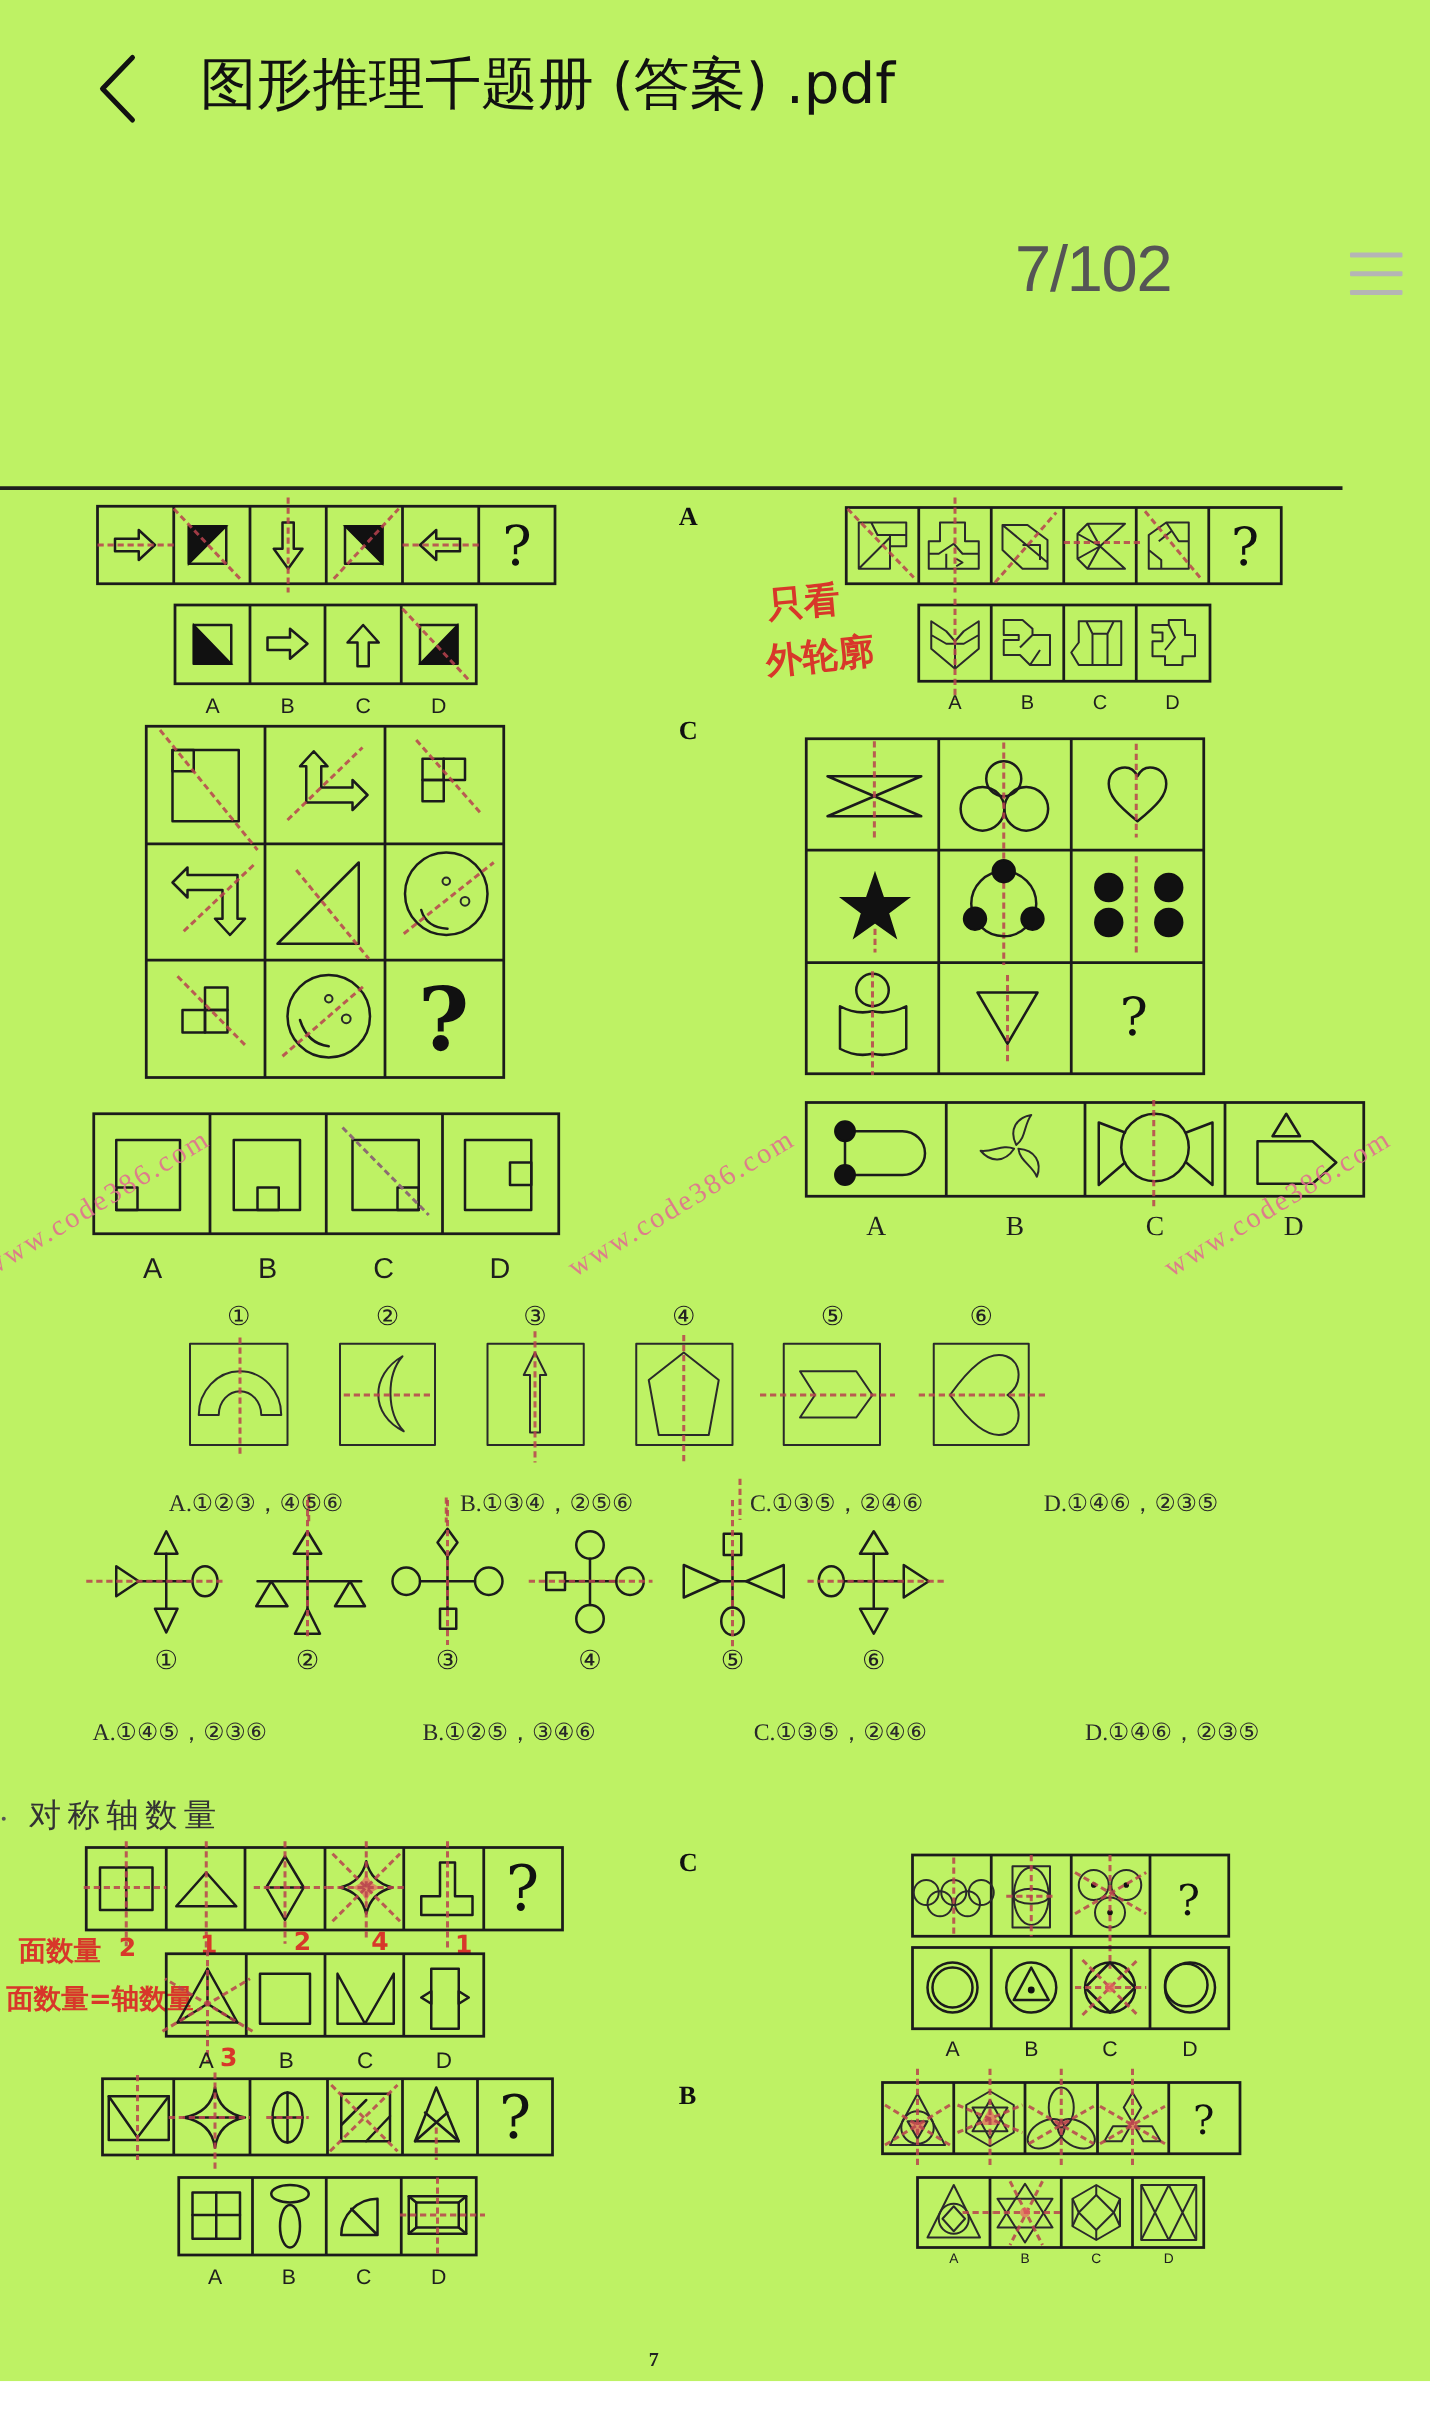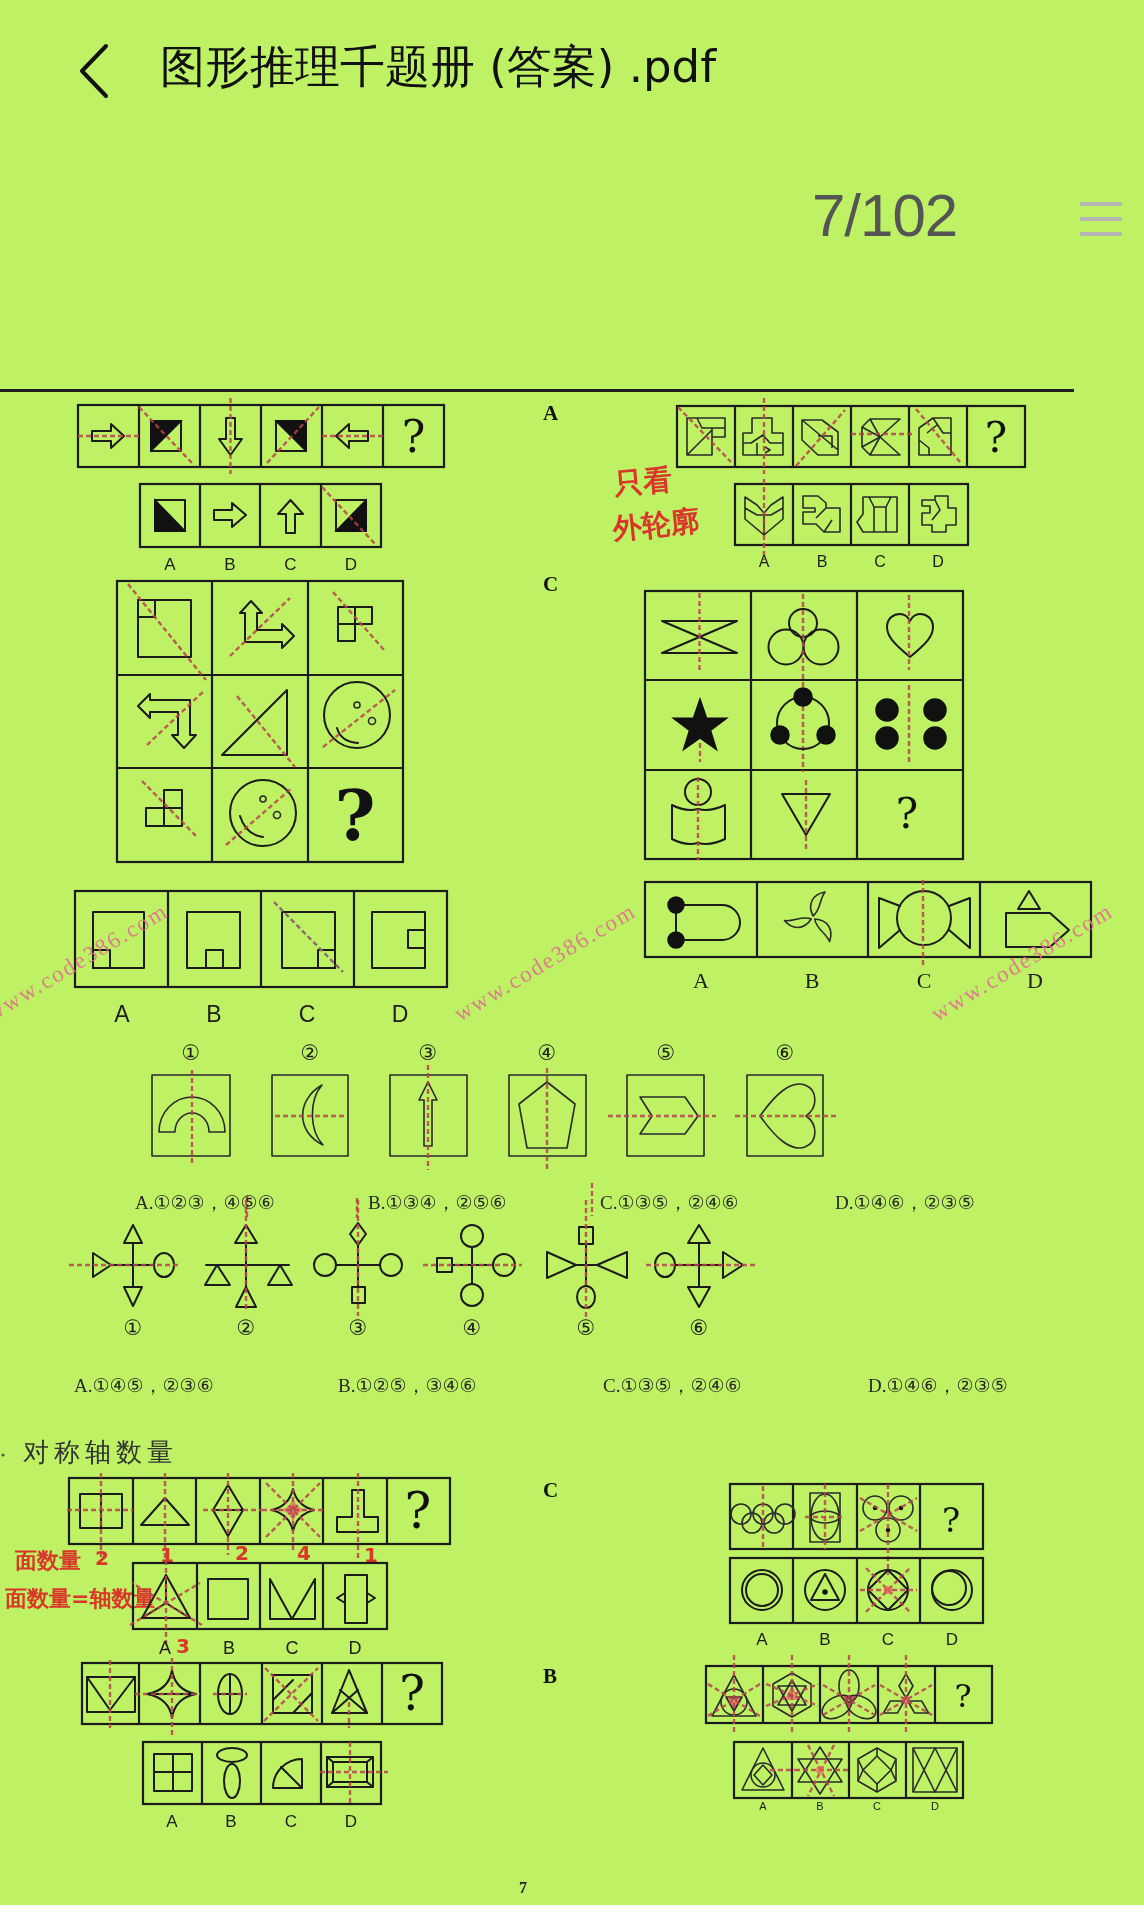--- a/index.html
+++ b/index.html
@@ -1,19 +1,19 @@
 <!DOCTYPE html>
 <html><head>
 <meta charset="utf-8">
 <style>
   html,body{margin:0;padding:0;background:#fff;}
   #screen{position:relative;width:1144px;height:1905px;overflow:hidden;background:#bef264;font-family:"DejaVu Sans",sans-serif;}
   .hdr-back{position:absolute;left:72px;top:40px;width:48px;height:62px;cursor:pointer;}
   .hdr-title{position:absolute;left:160px;top:36px;font-size:45px;line-height:62px;color:#111;white-space:nowrap;font-family:"DejaVu Sans",sans-serif;}
-  .page-ind{position:absolute;left:812px;top:184px;font-size:60px;line-height:64px;color:#555;font-family:"Liberation Sans",sans-serif;letter-spacing:-1px;}
+  .page-ind{position:absolute;left:812px;top:184px;font-size:52px;line-height:64px;color:#555;font-family:"Liberation Sans",sans-serif;letter-spacing:-1px;}
   .menu-btn{position:absolute;left:1078px;top:198px;width:46px;height:42px;cursor:pointer;}
   .menu-btn span{position:absolute;left:2px;width:42px;height:4px;background:#b5b5b5;border-radius:1px;}
   .rule{position:absolute;left:0;top:389px;width:1074px;height:3px;background:#1e1e1e;}
   .viewport{position:absolute;left:0;top:392px;width:1144px;height:1536px;}
   .doc{position:absolute;left:0;top:0;}
 
   svg .box{fill:none;stroke:#1b1b1b;stroke-width:2.2;}
   svg .ln{fill:none;stroke:#1b1b1b;stroke-width:2;stroke-linejoin:round;stroke-linecap:round;}
   svg .ln2{fill:none;stroke:#2a2a2a;stroke-width:1.6;stroke-linejoin:round;}
   svg .blk{fill:#111;stroke:#111;stroke-width:1.5;}

